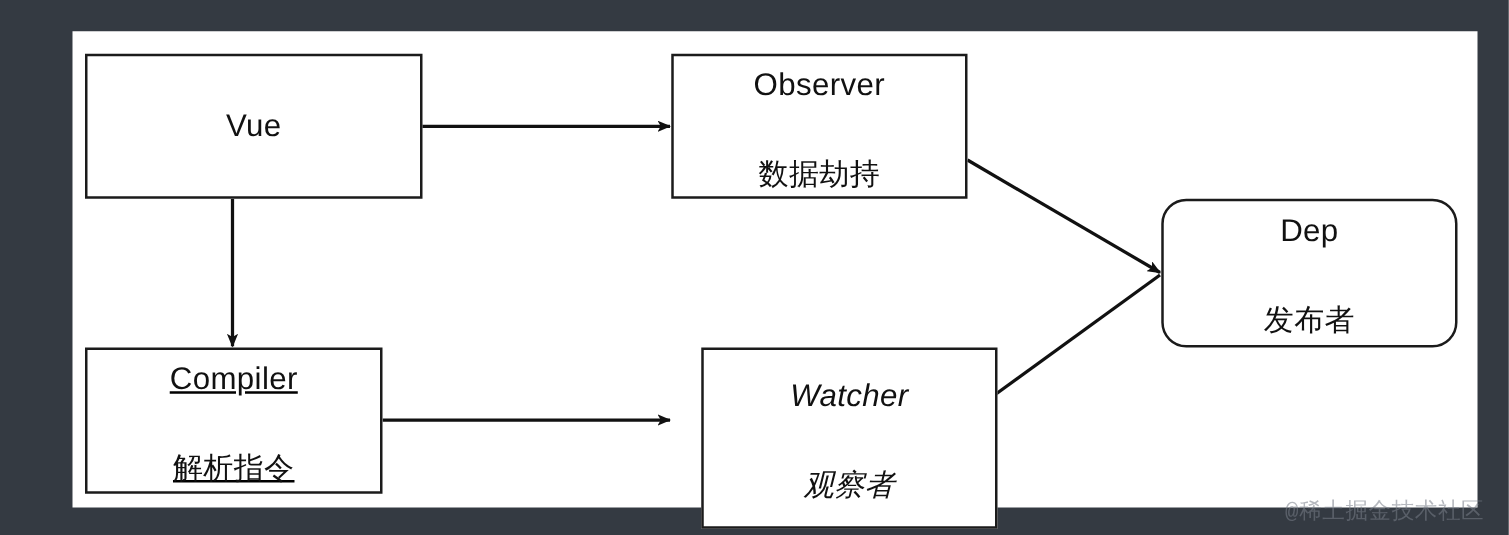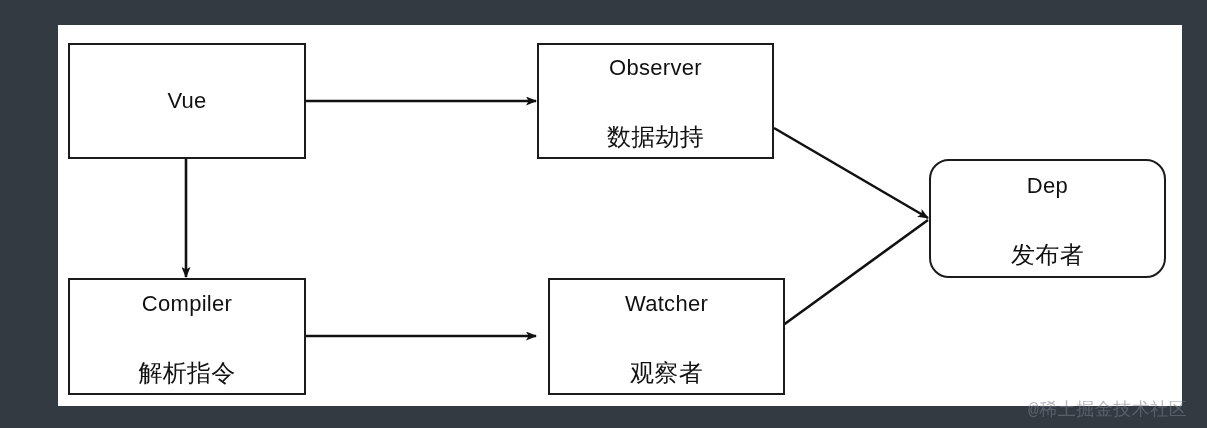--- a/index.html
+++ b/index.html
@@ -39,21 +39,21 @@
     background: #ffffff;
     border: 2px solid #1b1b1b;
     box-sizing: border-box;
     display: flex;
     flex-direction: column;
     align-items: center;
     justify-content: center;
   }
   .node-line {
     color: #111111;
-    font-size: 22px;
+    font-size: 25px;
     line-height: 1;
     letter-spacing: 0.3px;
     white-space: nowrap;
   }
   .node-line.cjk {
     font-family: "DejaVu Sans", "Liberation Sans", sans-serif;
     font-size: 24px;
     text-align: center;
   }
   .node-box.two-line .node-line.primary {
@@ -98,39 +98,39 @@
       <line x1="186" y1="159" x2="186" y2="277" marker-end="url(#arrowhead)"></line>
 
       <line x1="774" y1="128" x2="928" y2="218" marker-end="url(#arrowhead)"></line>
 
       <line x1="306" y1="336" x2="536" y2="336" marker-end="url(#arrowhead)"></line>
 
       <line x1="928" y1="220" x2="775" y2="331" marker-end="url(#arrowhead)"></line>
     </g>
   </svg>
 
-  <div class="node-box one-line" style="left:68px; top:43px; width:238px; height:116px;">
+  <div class="node-box one-line" style="left:68px; top:43px; width:270px; height:116px;">
     <span class="node-line primary">Vue</span>
   </div>
 
   <div class="node-box two-line" style="left:537px; top:43px; width:237px; height:116px;">
     <span class="node-line primary">Observer</span>
     <span class="node-line secondary cjk">数据劫持</span>
   </div>
 
   <div class="node-box two-line" style="left:929px; top:159px; width:237px; height:119px;border-radius:20px;">
     <span class="node-line primary">Dep</span>
     <span class="node-line secondary cjk">发布者</span>
   </div>
 
-  <div class="node-box two-line" style="left:68px; top:278px; width:238px; height:117px;">
+  <div class="node-box two-line" style="left:68px; top:278px; width:238px; height:117px;text-decoration:underline;">
     <span class="node-line primary">Compiler</span>
     <span class="node-line secondary cjk">解析指令</span>
   </div>
 
-  <div class="node-box two-line" style="left:548px; top:278px; width:237px; height:117px;">
+  <div class="node-box two-line" style="left:561px; top:278px; width:237px; height:145px;font-style:italic;">
     <span class="node-line primary">Watcher</span>
     <span class="node-line secondary cjk">观察者</span>
   </div>
 
   <div id="watermark">@稀土掘金技术社区</div>
 
 </div>
 
 </body></html>

